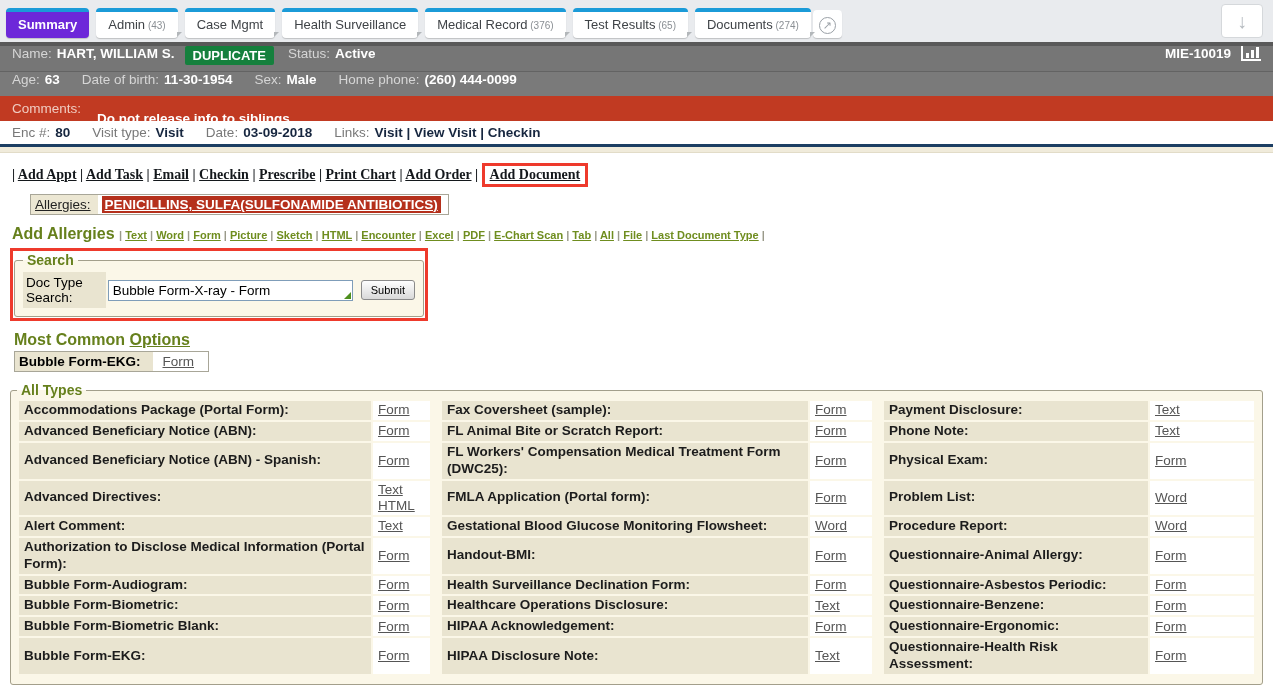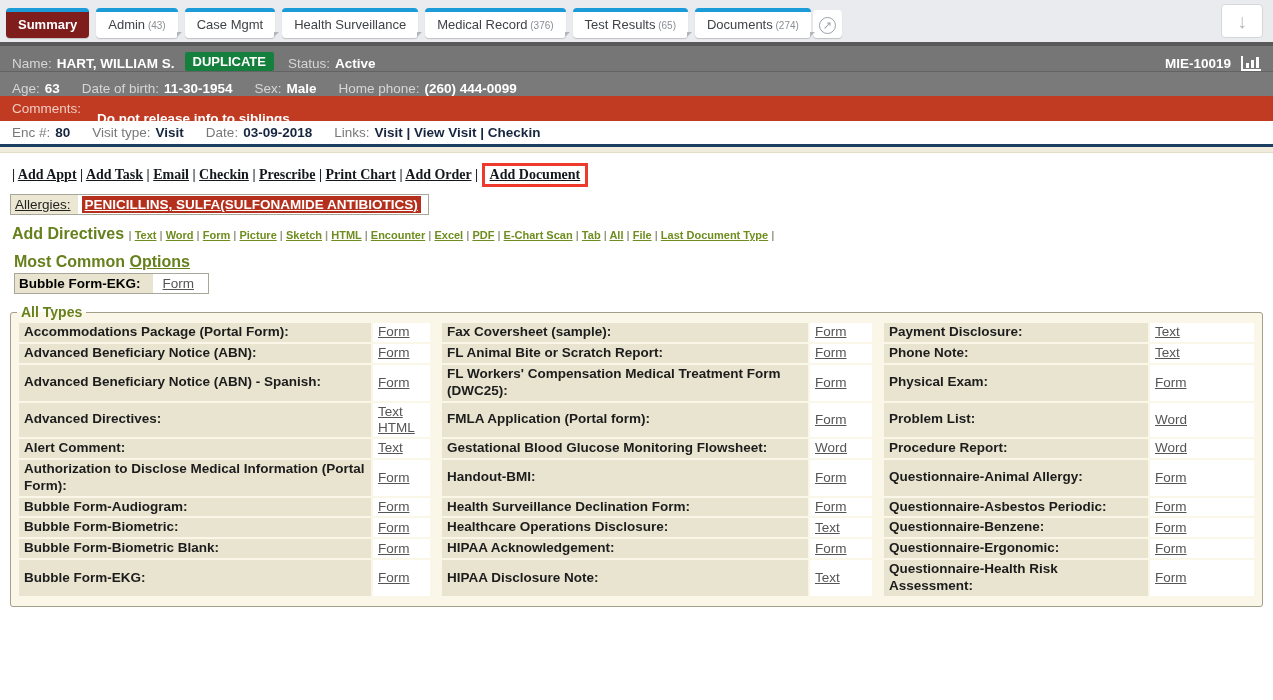--- a/index.html
+++ b/index.html
@@ -8,33 +8,33 @@
   a { cursor:pointer; }
 
   
   .tabbar { height:42px; background:#e9ebee; display:flex; align-items:flex-end; padding:0 10px 0 6px; }
   .tabs { display:flex; gap:7px; align-items:flex-end; }
   .tab { position:relative; background:#fff; border-radius:4px; border-top:4px solid #1b9bd8;
     padding:6px 12px 7px; margin-bottom:4px; font-size:13px; color:#3f4347; line-height:1;
     box-shadow:0 1px 1px rgba(0,0,0,.18); white-space:nowrap; cursor:pointer; }
   .tab:not(.active)::after { content:""; position:absolute; right:-4px; bottom:1px;
     border-top:5px solid #b3b7ba; border-right:5px solid transparent; }
-  .tab.active { background:#7f1d1d; border-top-color:#1b9bd8; color:#fff; font-weight:bold; }
+  .tab.active { background:#6d28d9; border-top-color:#1b9bd8; color:#fff; font-weight:bold; }
   .tcnt { font-size:10px; color:#8a8f94; }
   .popout { background:#fff; border-radius:4px; margin:0 0 4px 2px; padding:5px 6px 4px;
     box-shadow:0 1px 1px rgba(0,0,0,.18); cursor:pointer; }
   .popout .circ { width:17px; height:17px; border:1px solid #9aa0a6; border-radius:50%;
     display:inline-flex; align-items:center; justify-content:center; color:#9aa0a6; font-size:11px; }
   .tb-spacer { flex:1; }
   .collapse-btn { width:42px; height:34px; background:#fff; border:1px solid #d5d8db; border-radius:4px;
     color:#b6bbc0; font-size:20px; font-weight:bold; margin-bottom:4px; cursor:pointer; line-height:30px; }
 
   
   .topdivider { height:4px; background:#595959; }
-  .brow { display:flex; align-items:flex-end; padding:0 12px; font-size:13.5px; color:#fff; }
+  .brow { display:flex; align-items:flex-start; padding:0 12px; font-size:13.5px; color:#fff; }
   .brow1 { background:#767676; height:25px; }
   .brow2 { background:#7a7a7a; height:25px; border-top:1px solid #636363; }
   .blabel { color:#d6d6d6; margin-right:5px; }
   .bval { font-weight:bold; }
   .bgroup { display:flex; align-items:center; margin-right:22px; }
   .badge { background:#15803d; border-radius:2px; padding:2px 8px; font-weight:bold; font-size:13px;
     margin:0 14px 0 10px; }
   .bright { margin-left:auto; display:flex; align-items:center; gap:10px; }
   .chart-icon { display:inline-flex; align-items:flex-end; gap:2px; border-left:2px solid #fff;
     border-bottom:2px solid #fff; padding:1px 2px 1px 3px; height:15px; cursor:pointer; }
@@ -48,21 +48,21 @@
   .eval { color:#16263f; font-weight:bold; }
   .bstrip { height:6px; background:#f0ebdb; border-bottom:1px solid #e2dcc8; }
 
   
   .content { padding:6px 10px 0 10px; }
 
   .actions { font-size:14px; font-weight:bold; color:#14181c; margin:4px 0 7px 2px;font-family:Liberation Serif, serif; }
   .actions a { color:#14181c; text-decoration:underline; }
   .redbox-inline { border:3px solid #ee3a2c; padding:1px 5px; display:inline-block; }
 
-  .sumbox { display:inline-table; border:1px solid #a8a698; background:#fff; margin-left:0;
+  .sumbox { display:inline-table; border:1px solid #a8a698; background:#fff; margin-left:20px;
     border-collapse:collapse;text-align:right; }
   .sumrow { display:table-row; }
   .sumlbl, .sumval { display:table-cell; padding:2px 7px 2px 4px; font-size:13.5px; vertical-align:middle; }
   .sumlbl { background:#ece7d3; }
   .sumlbl a { color:#222; text-decoration:underline; }
   .sumval a { color:#222; font-weight:bold; text-decoration:underline; }
   .allergy-val { background:#b5301c; color:#fff !important; font-weight:bold;
     text-decoration:underline; padding:1px 3px; }
 
   .adddoc-header { margin:9px 0 5px 2px; }
@@ -194,24 +194,37 @@
   <div class="sumbox">
     <div class="sumrow">
       <span class="sumlbl">
         <a>Allergies:</a></span>
       <span class="sumval">
         <a class="allergy-val">PENICILLINS, SULFA(SULFONAMIDE ANTIBIOTICS)</a></span>
     </div>
   </div>
 
   <div class="adddoc-header">
-    <span class="adddoc-title">Add Directives</span>
+    <span class="adddoc-title">Add Allergies</span>
     <span class="adddoc-links" id="adddoc-links"> | <a>Text</a> | <a>Word</a> | <a>Form</a> | <a>Picture</a> | <a>Sketch</a> | <a>HTML</a> | <a>Encounter</a> | <a>Excel</a> | <a>PDF</a> | <a>E-Chart Scan</a> | <a>Tab</a> | <a>All</a> | <a>File</a> | <a>Last Document Type</a> |</span>
   </div>
 
+  <div class="search-wrap">
+    <fieldset class="search-fs">
+      <legend>Search</legend>
+      <div class="search-row">
+        <span class="search-lbl">Doc Type Search:</span>
+        <span class="search-input-wrap">
+          <input class="search-input" type="text" value="Bubble Form-X-ray - Form" style="">
+          <span class="tri"></span>
+        </span>
+        <button class="submit-btn">Submit</button>
+      </div>
+    </fieldset>
+  </div>
 
   <div class="mc-header">
     <span>Most Common</span>
     <a>Options</a>
   </div>
   <div class="mc-box" id="mc-box"><div class="sumrow">
         <span class="mc-lbl">Bubble Form-EKG:</span>
         <span class="mc-val"><a>Form</a></span>
       </div></div>
 

